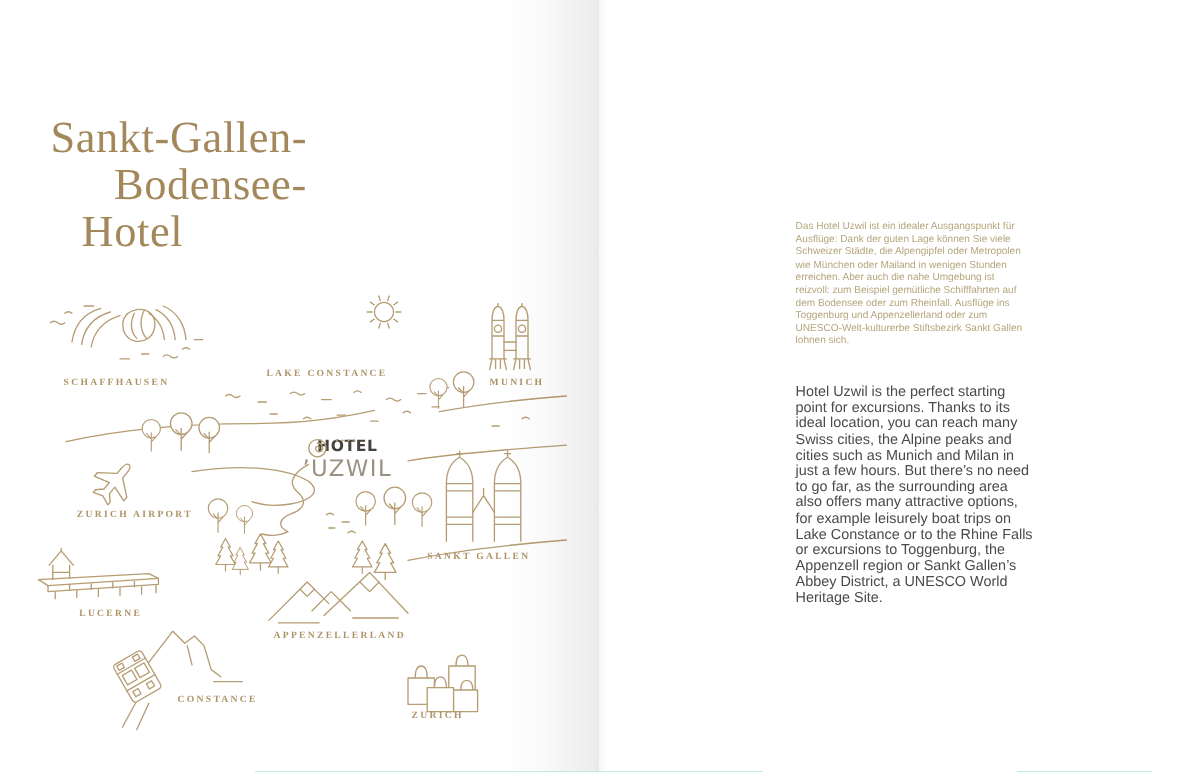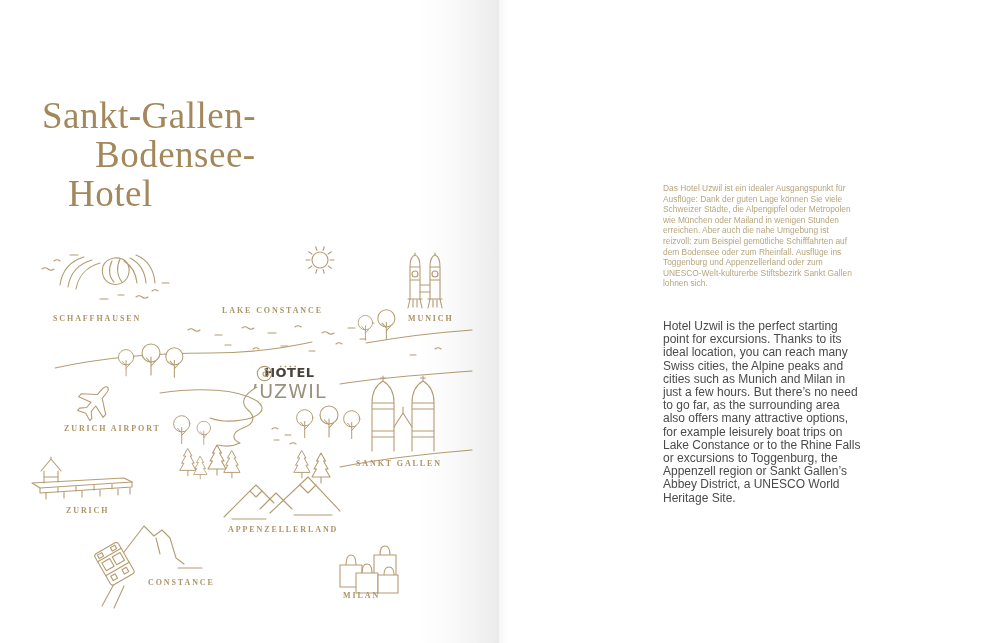--- a/index.html
+++ b/index.html
@@ -222,24 +222,24 @@
           </g>
 
         </g>
       </svg>
 
       <div class="map-label" style="left:43px;top:79px">SCHAFFHAUSEN</div>
       <div class="map-label" style="left:212px;top:71px">LAKE CONSTANCE</div>
       <div class="map-label" style="left:398px;top:79px">MUNICH</div>
       <div class="map-label" style="left:54px;top:189px">ZURICH AIRPORT</div>
       <div class="map-label" style="left:346px;top:224px">SANKT GALLEN</div>
-      <div class="map-label" style="left:56px;top:271px">ZURICH</div>
+      <div class="map-label" style="left:56px;top:271px">LUCERNE</div>
       <div class="map-label" style="left:218px;top:290px">APPENZELLERLAND</div>
       <div class="map-label" style="left:138px;top:343px">CONSTANCE</div>
-      <div class="map-label" style="left:333px;top:356px">MILAN</div>
+      <div class="map-label" style="left:333px;top:356px">ZURICH</div>
 
       <div class="hotel-logo">
         <span class="stars">✦✦✦✦</span>
         <span class="name">HOTEL</span>
         <svg class="mark" width="17" height="17" viewBox="0 0 18 18">
           <g stroke="var(--gold-line)" stroke-width="1.2" fill="none" stroke-linecap="round">
             <circle cx="9" cy="9" r="7.6"></circle>
             <path d="M10.6,9 a1.6,1.6 0 1 0 -3.2,0 a3.1,3.1 0 1 0 6.2,0 a4.6,4.6 0 0 0 -4.6,-4.6"></path>
           </g>
         </svg>

